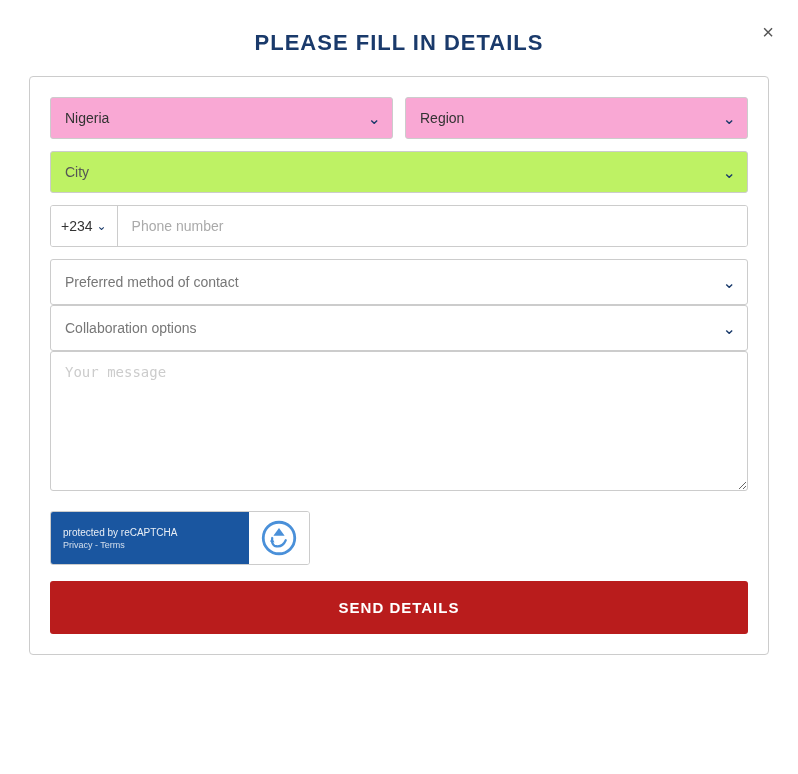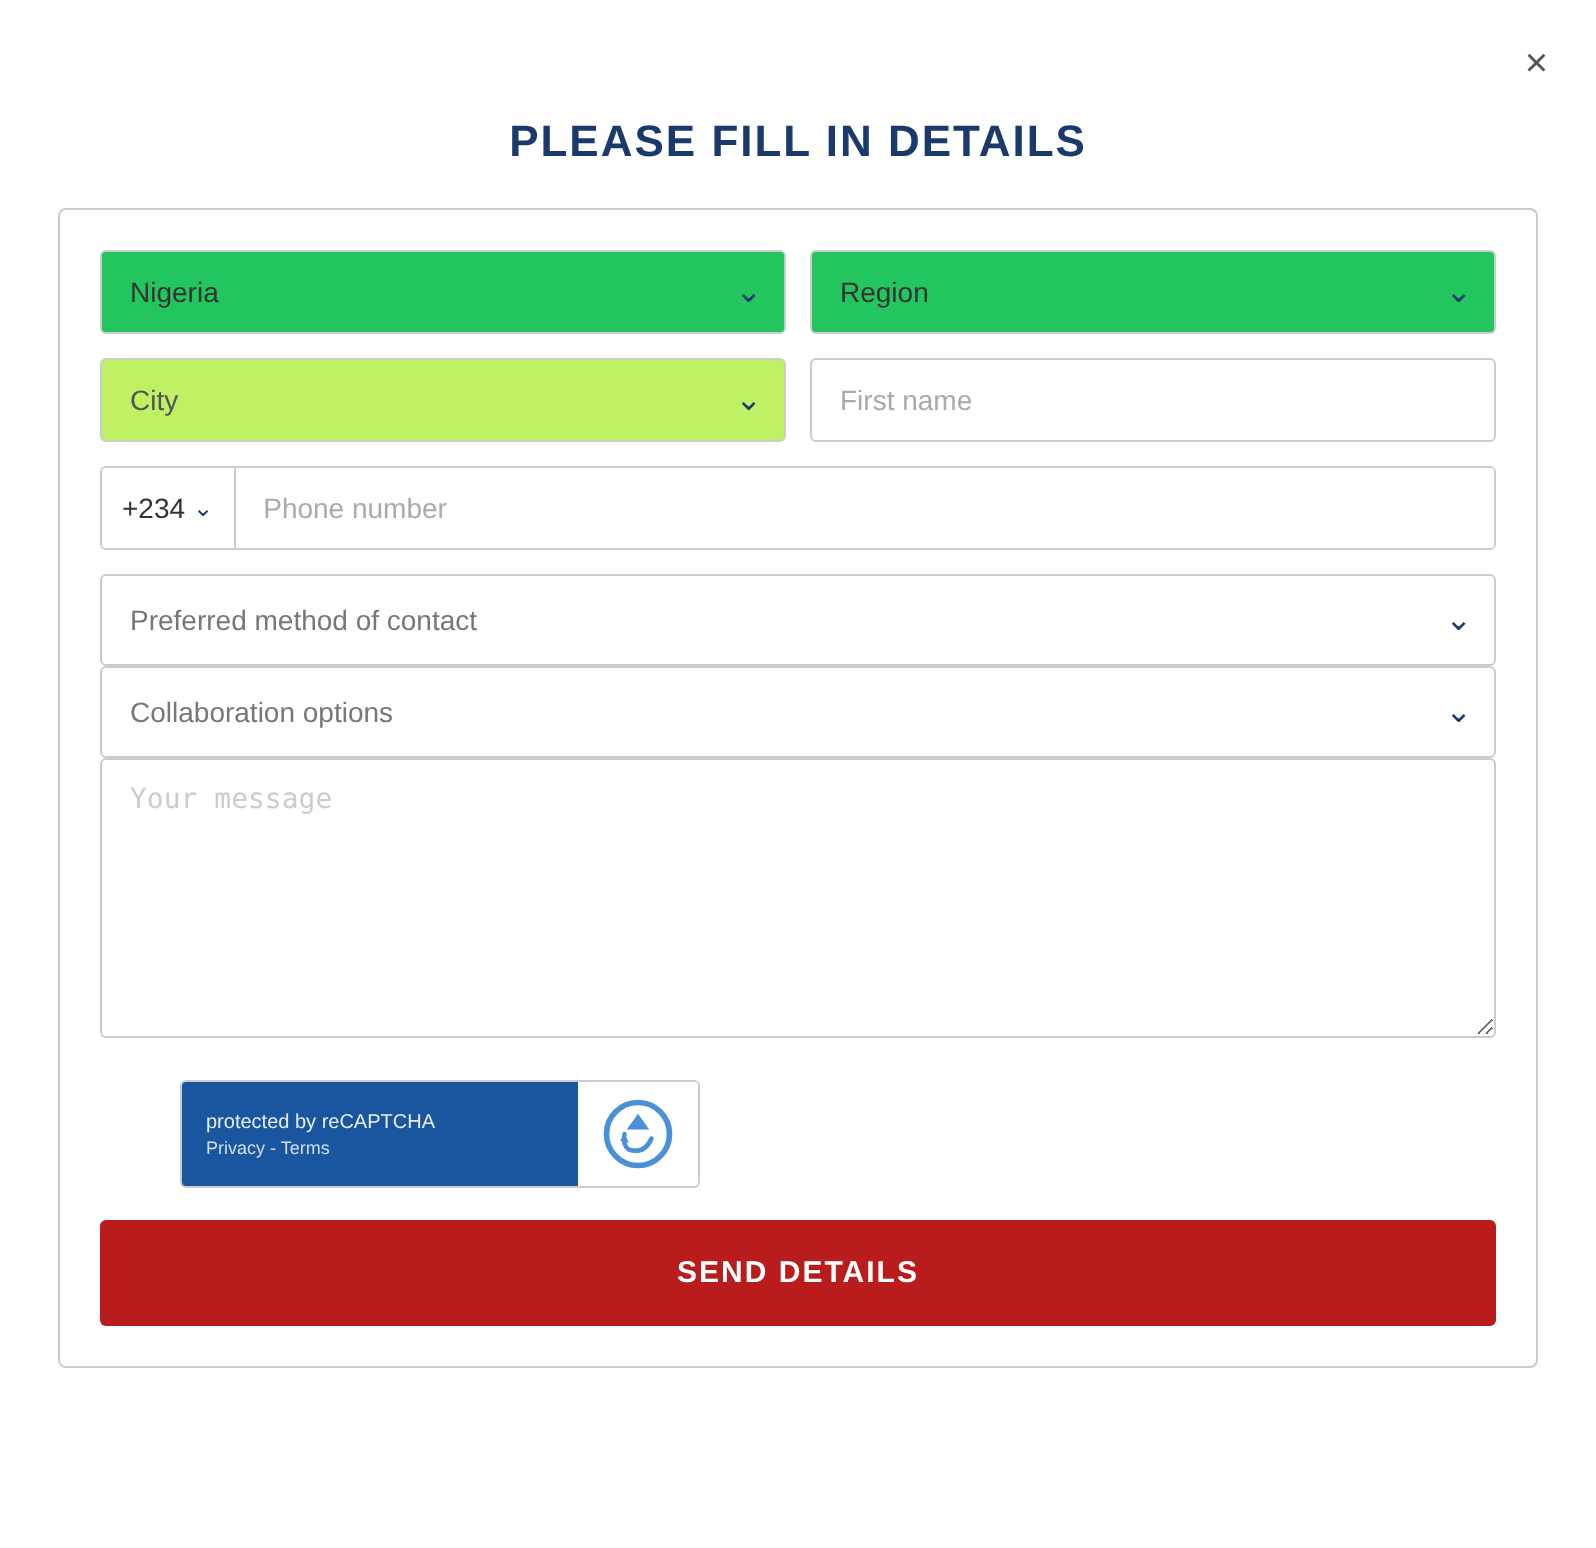--- a/index.html
+++ b/index.html
@@ -22,21 +22,20 @@
       align-items: center;
     }
     .modal-title {
       font-size: 22px;
       font-weight: 700;
       color: #1a3a6b;
       letter-spacing: 1px;
       text-transform: uppercase;
       margin-bottom: 20px;
       text-align: center;
-      margin-top: 28px;
     }
     .close-btn {
       position: absolute;
       top: 22px;
       right: 24px;
       font-size: 20px;
       color: #555;
       cursor: pointer;
       background: none;
       border: none;
@@ -73,21 +72,21 @@
       position: relative;
       width: 100%;
     }
     .select-wrapper select {
       width: 100%;
       border: 1px solid #ccc;
       border-radius: 3px;
       padding: 12px 36px 12px 14px;
       font-size: 14px;
       color: #333;
-      background: #22c55e;
+      background: #f9a8d4;
       appearance: none;
       -webkit-appearance: none;
       outline: none;
       cursor: pointer;
     }
     .select-wrapper .chevron {
       position: absolute;
       right: 12px;
       top: 50%;
       transform: translateY(-50%);
@@ -181,21 +180,20 @@
       height: 140px;
       resize: vertical;
       font-size: 14px;
     }
     .textarea-field::placeholder {
       color: #ccc;
     }
     .recaptcha-row {
       display: flex;
       margin-bottom: 16px;
-      margin-left: 40px;
     }
     .recaptcha-box {
       display: flex;
       border: 1px solid #ccc;
       border-radius: 3px;
       overflow: hidden;
       width: 260px;
     }
     .recaptcha-text {
       background: #1a56a0;
@@ -269,23 +267,20 @@
       </div>
     </div>
 
     
     <div class="form-row">
       <div class="field-half select-wrapper city-select">
         <select>
           <option value="" disabled="" selected="">City</option>
         </select>
         <span class="chevron">⌄</span>
-      </div>
-      <div class="field-half">
-        <input type="text" class="input-field" placeholder="First name" style="">
       </div>
     </div>
 
     
     <div class="phone-row">
       <div class="phone-left">
         <div class="phone-code">
           <span>+234</span>
           <span class="chevron-sm">⌄</span>
         </div>

